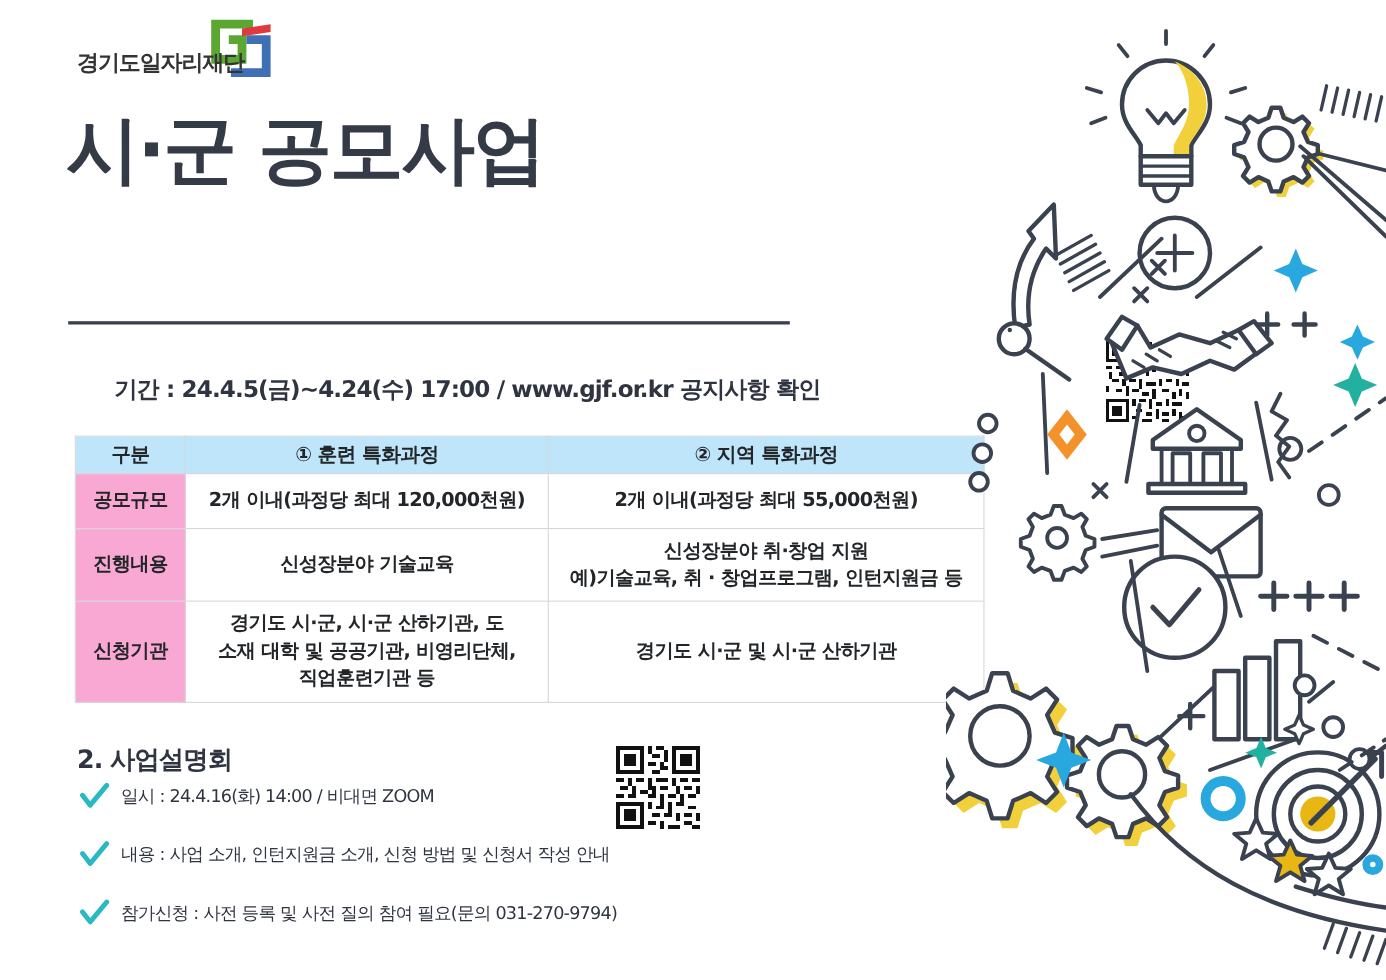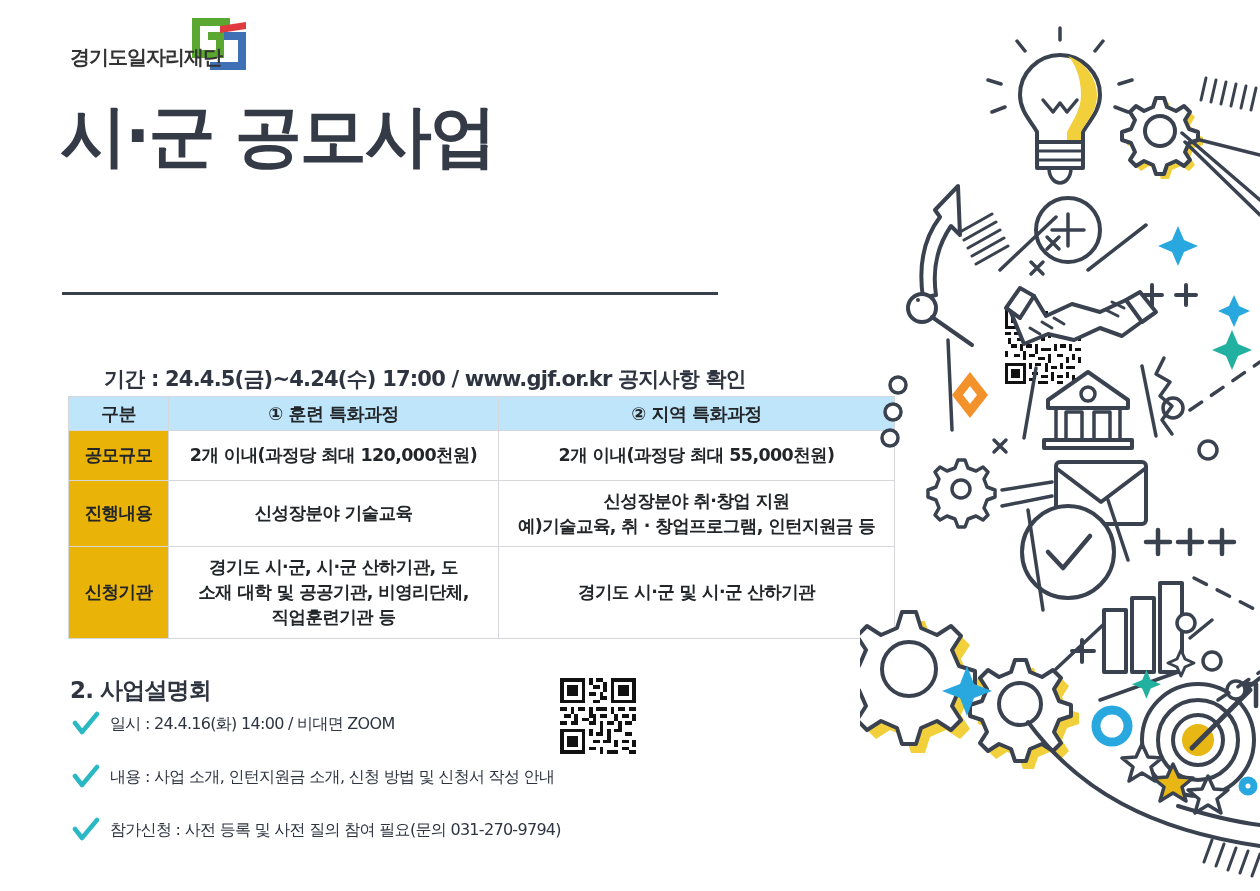--- a/index.html
+++ b/index.html
@@ -49,21 +49,21 @@
     position: absolute;
     font-size: 23px; font-weight: 700; color: #2e3440;
     letter-spacing: -0.8px; white-space: nowrap;
     font-family: "DejaVu Sans", sans-serif;
   }
   #sec1-head { left: 70px; top: 315px; }
   #sec2-head { left: 70px; top: 675px; }
   .sec-num { display: inline-block; width: 30px; }
 
   .sec-sub {
-    position: absolute; left: 104px; top: 365px;
+    position: absolute; left: 104px; top: 340px;
     font-size: 21px; font-weight: 700; color: #2e3440;
     letter-spacing: -0.8px; white-space: nowrap;
     font-family: "DejaVu Sans", sans-serif;
   }
 
   
   .qr { position: absolute; background: #ffffff; }
   #qr-notice { left: 1002px; top: 308px; width: 82px; height: 76px; }
   #qr-seminar { left: 558px; top: 678px; width: 80px; height: 76px; }
   .qr svg { display: block; width: 100%; height: 100%; }
@@ -91,21 +91,21 @@
     padding: 7px 4px;
   }
   .tbl thead th {
     background: #bfe5fa;
     font-weight: 700;
     font-size: 18px;
     height: 34px;
     padding: 3px 4px;
   }
   .tbl tbody th {
-    background: #eab308;
+    background: #f9a8d4;
     font-weight: 700;
   }
   .tbl tbody tr.r1 td, .tbl tbody tr.r1 th { height: 50px; }
   .tbl tbody tr.r2 td, .tbl tbody tr.r2 th { height: 66px; }
   .tbl tbody tr.r3 td, .tbl tbody tr.r3 th { height: 92px; }
 
   
   .bullet {
     position: absolute; left: 72px;
     display: flex; align-items: center; gap: 10px;

